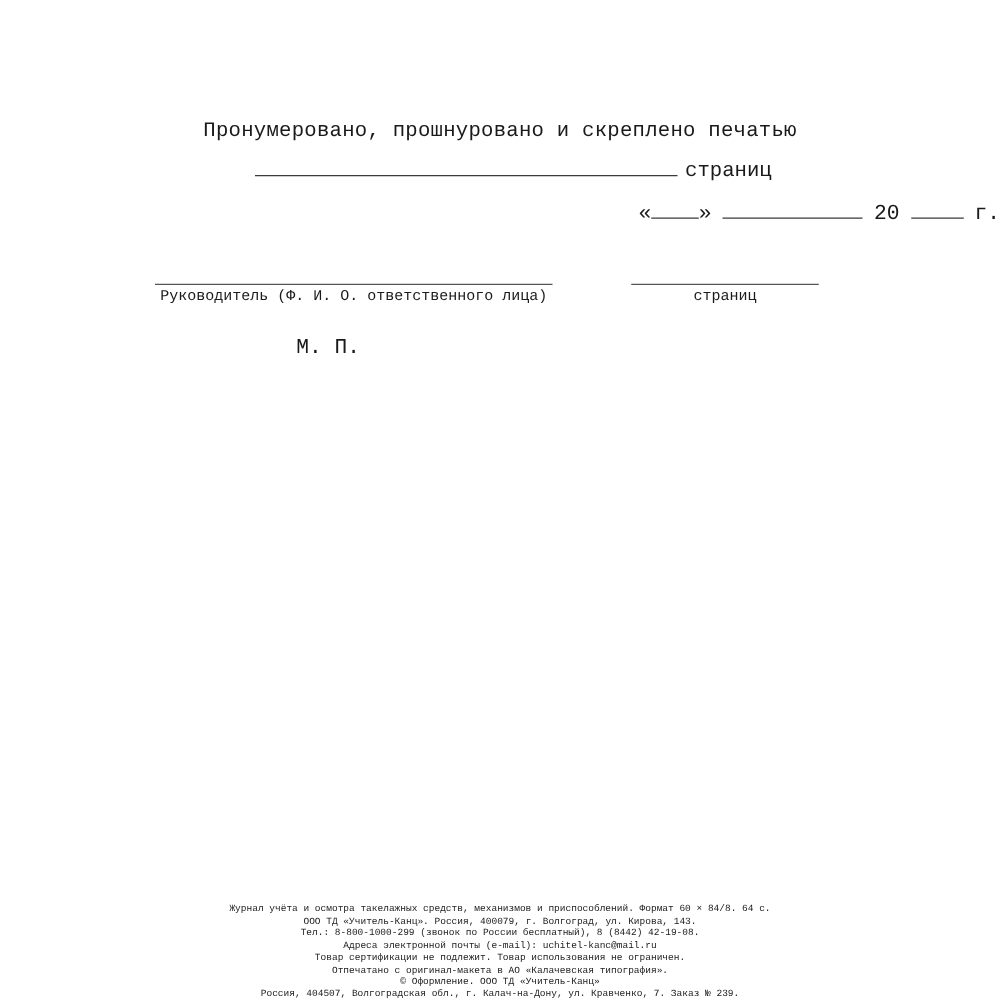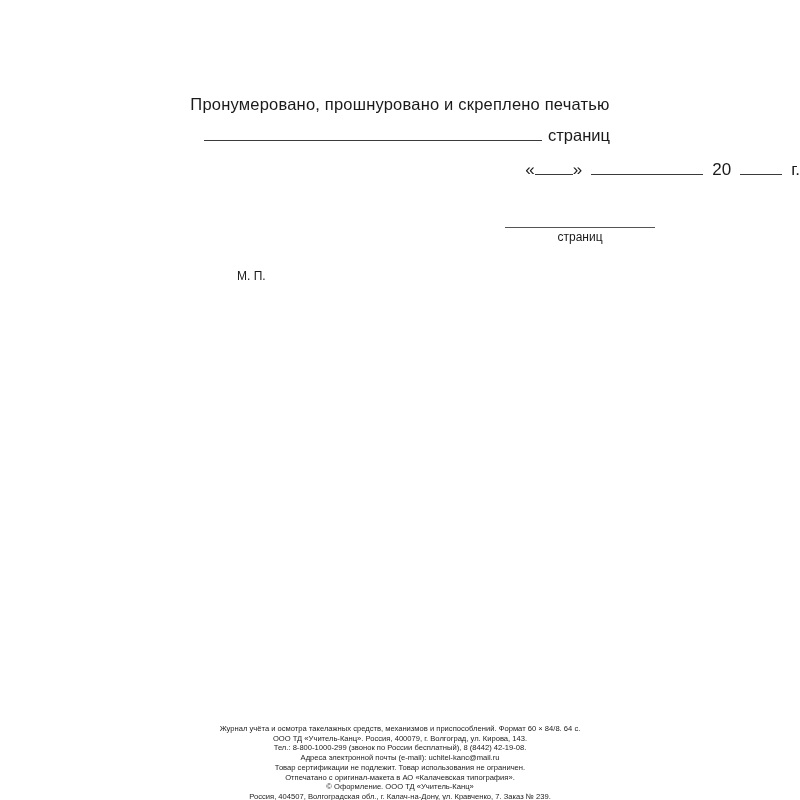--- a/index.html
+++ b/index.html
@@ -6,21 +6,21 @@
     margin: 0;
     padding: 0;
     background: #ffffff;
   }
   .page {
     position: relative;
     width: 800px;
     height: 800px;
     background: #ffffff;
     color: #1a1a1a;
-    font-family: Liberation Sans, sans-serif;
+    font-family: Liberation Mono, monospace;
     overflow: hidden;
   }
   .cert-title {
     position: absolute;
     top: 95px;
     left: 0;
     width: 800px;
     text-align: center;
     font-size: 16.5px;
     letter-spacing: 0.2px;
@@ -67,21 +67,21 @@
   .sig-label {
     margin-top: 2px;
     text-align: center;
     font-size: 12px;
     white-space: nowrap;
   }
   .stamp {
     position: absolute;
     top: 269px;
     left: 237px;
-    font-size: 12px;
+    font-size: 17px;
   }
   .imprint {
     position: absolute;
     top: 688px;
     left: 0;
     width: 800px;
     text-align: center;
     font-size: 7.6px;
     line-height: 9.7px;
     color: #222222;
@@ -97,20 +97,24 @@
   <div class="cert-title">Пронумеровано, прошнуровано и скреплено печатью</div>
 
   <div class="pages-line">
     <span class="blank blank-pages"></span><span class="pages-suffix">страниц</span>
   </div>
 
   <div class="date-line">
     <span>«</span><span class="blank blank-day"></span><span>»</span><span class="blank blank-month"></span><span>20</span><span class="blank blank-year"></span><span>г.</span>
   </div>
 
+  <div class="sig-block sig-left">
+    <div class="sig-line"></div>
+    <div class="sig-label">Руководитель (Ф. И. О. ответственного лица)</div>
+  </div>
 
   <div class="sig-block sig-right">
     <div class="sig-line"></div>
     <div class="sig-label">страниц</div>
   </div>
 
   <div class="stamp">М. П.</div>
 
   <div class="imprint">
     <div class="imprint-line">Журнал учёта и осмотра такелажных средств, механизмов и приспособлений. Формат 60 × 84/8. 64 с.</div>

